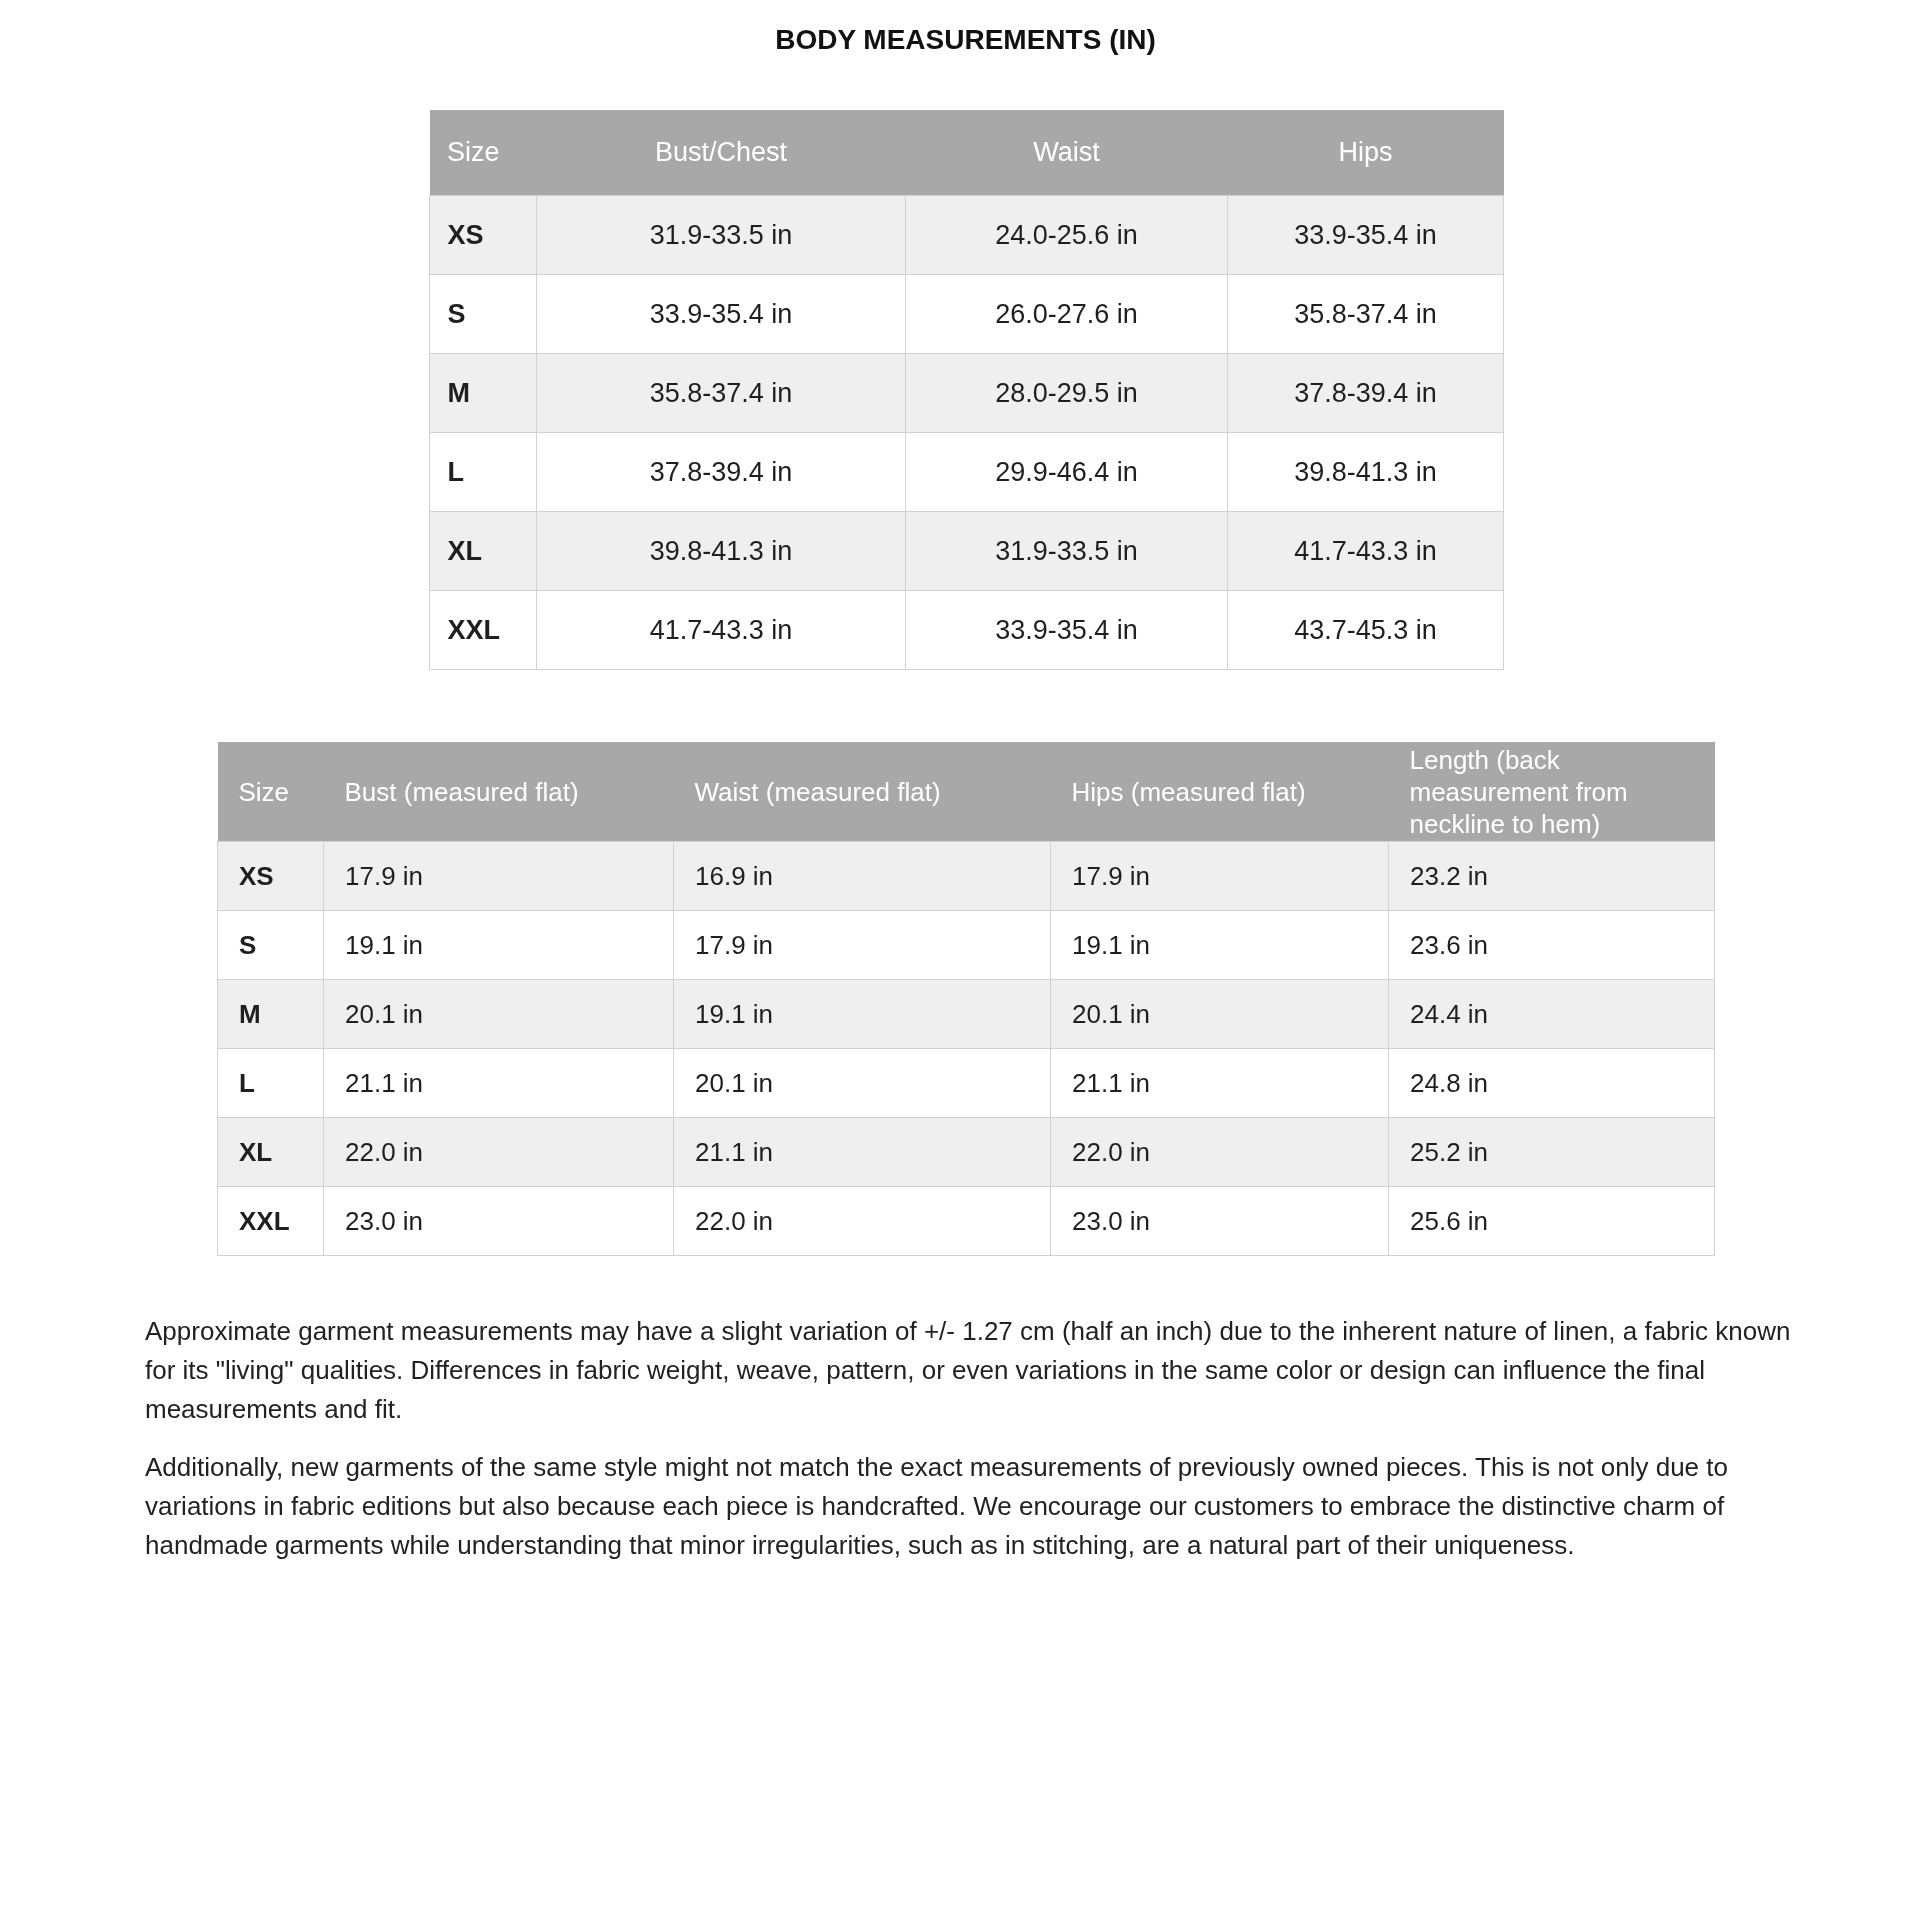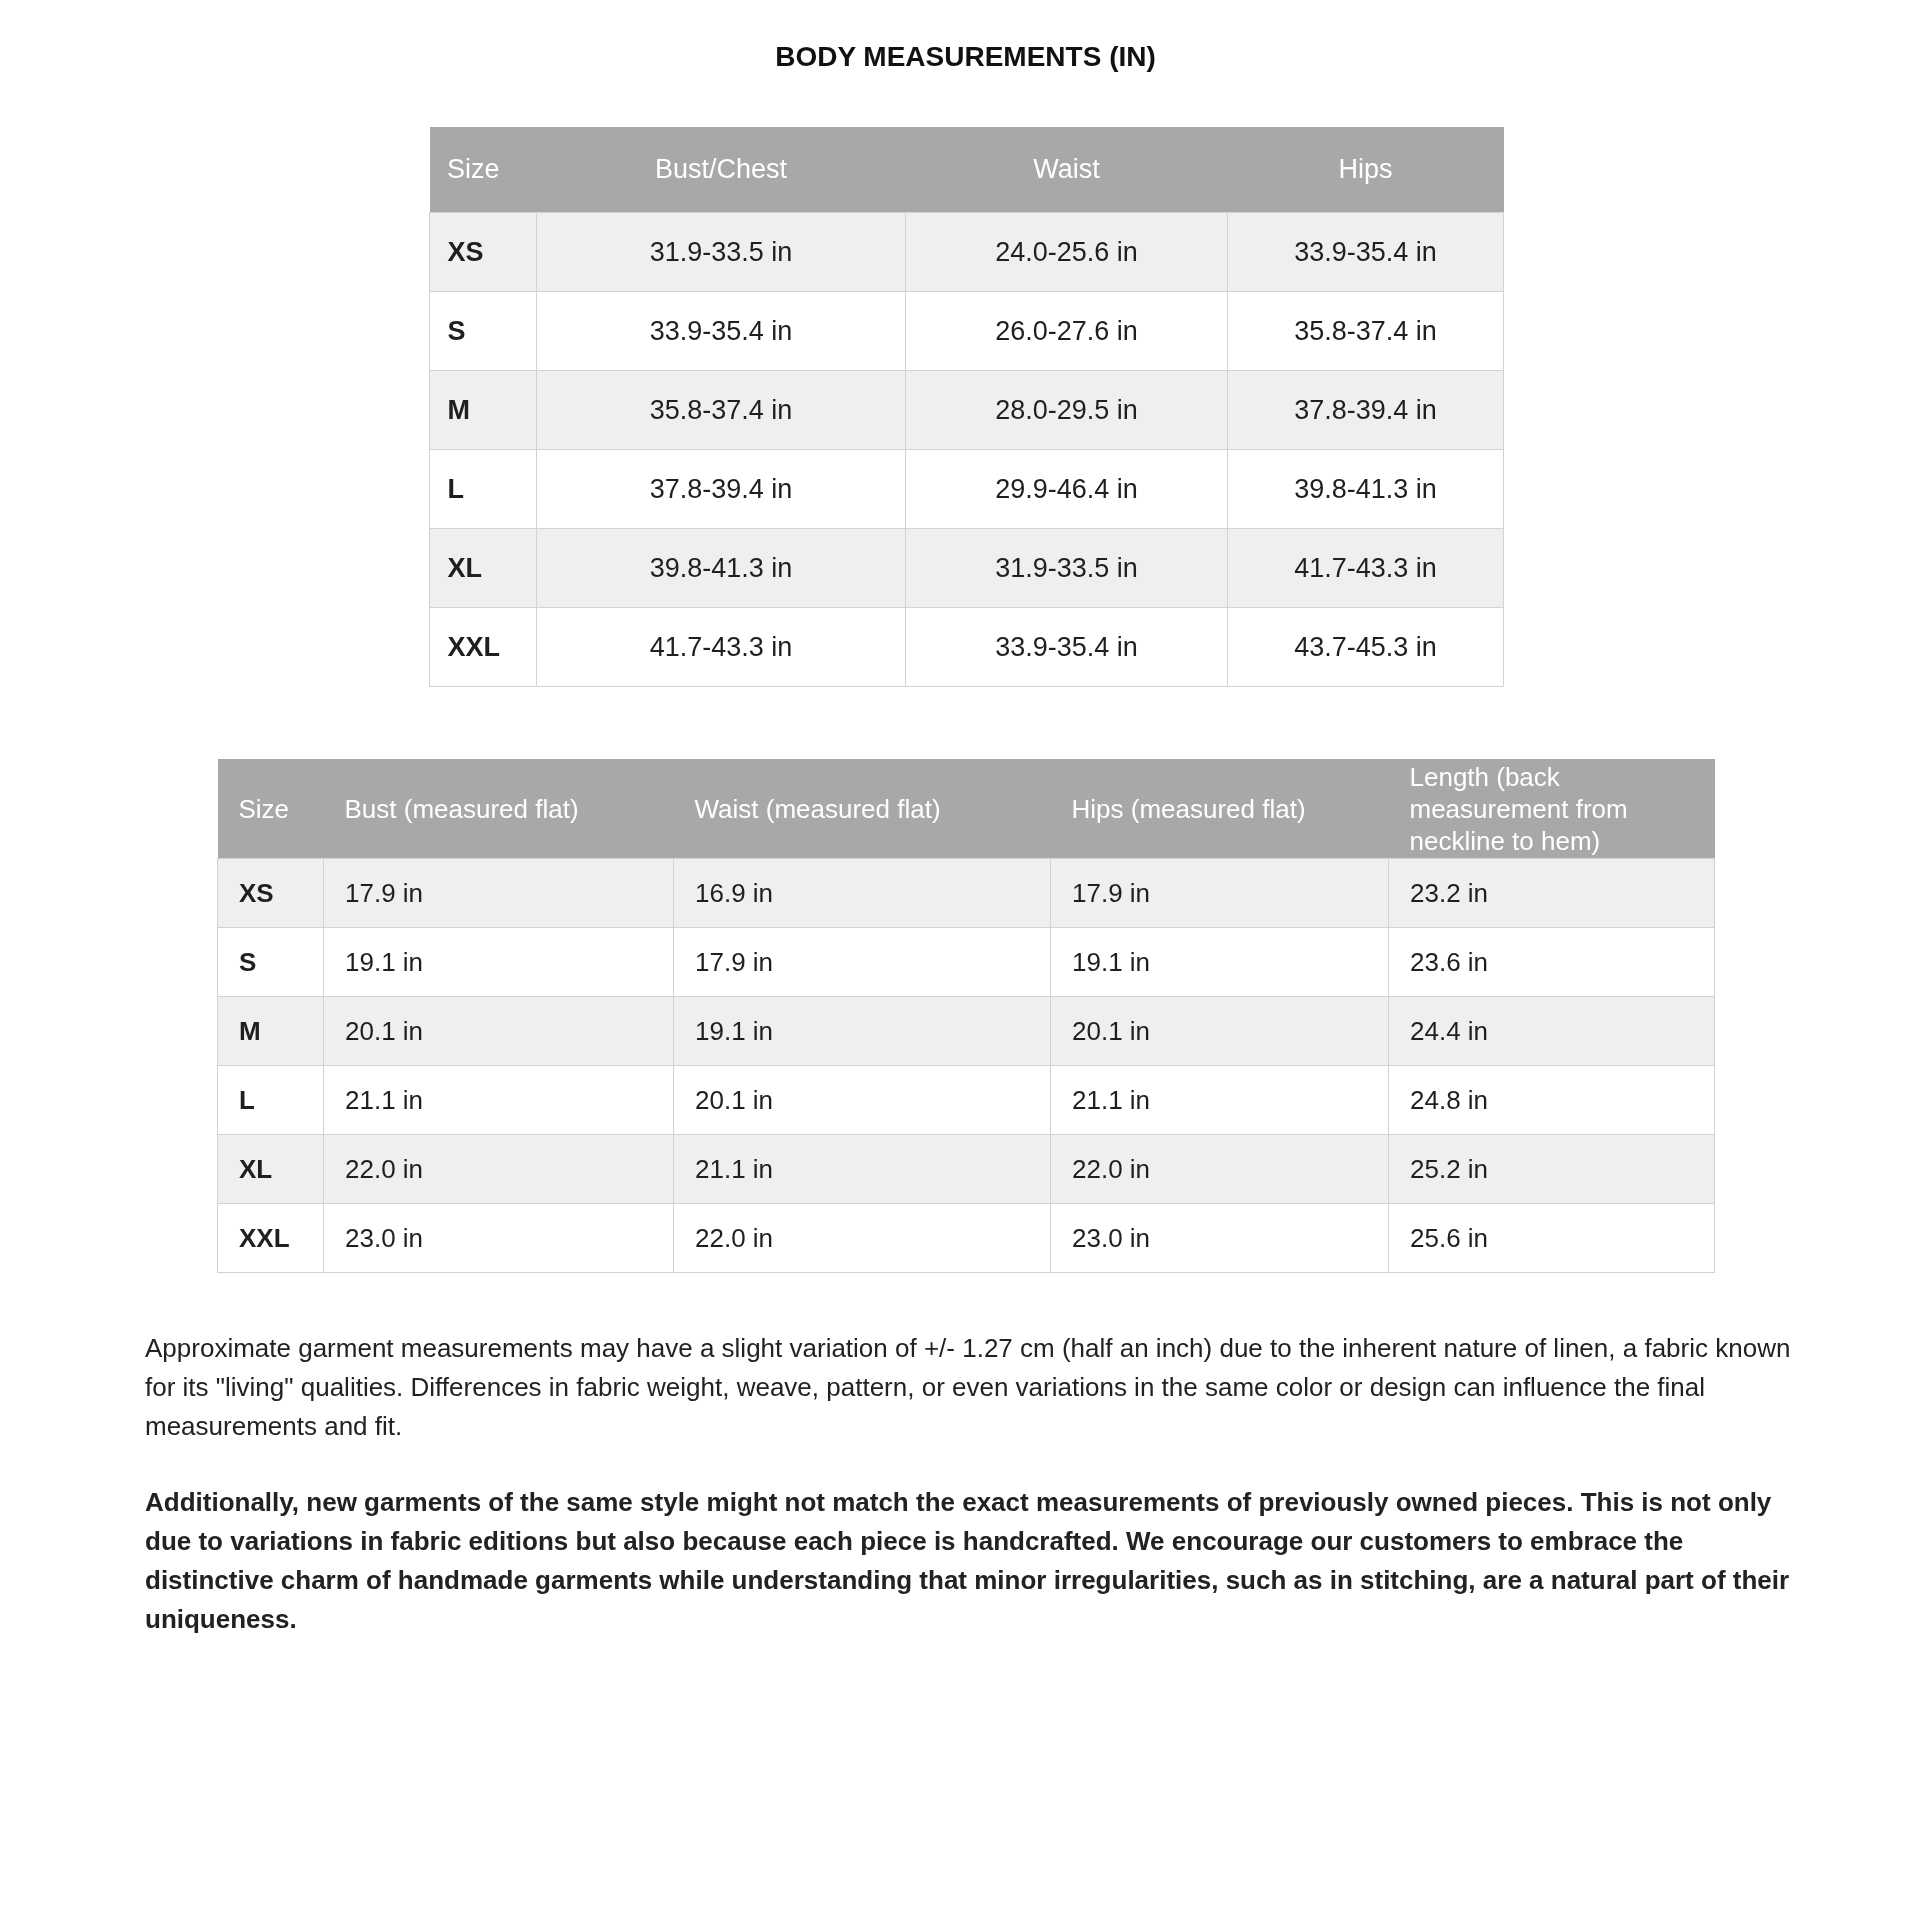--- a/index.html
+++ b/index.html
@@ -18,21 +18,21 @@
     overflow: hidden;
   }
   .section-title {
     font-size: 28px;
     font-weight: 700;
     text-align: center;
     color: #111111;
     margin: 0;
     line-height: 35px;
   }
-  #body-title { padding-top: 39px; }
+  #body-title { padding-top: 22px; }
   #garment-title { margin-top: 163px; }
   #garment-subtitle { margin-top: 15.4px; font-size: 27px; }
 
   table {
     border-collapse: collapse;
     table-layout: fixed;
     font-size: 27px;
   }
   th {
     background: #a8a8a8;
@@ -82,21 +82,21 @@
     width: 1647px;
     margin-left: 145px;
   }
   .notes p {
     font-size: 26px;
     line-height: 39px;
     margin: 0;
     color: #222222;
   }
   #note-1 { margin-top: 56px; }
-  #note-2 { margin-top: 37px; font-weight: bold; }
+  #note-2 { margin-top: 19px; }
 </style>
 </head>
 <body>
 
 <div class="page">
 
   <h1 class="section-title" id="body-title">BODY MEASUREMENTS (IN)</h1>
 
   <table id="body-table">
     <colgroup>

